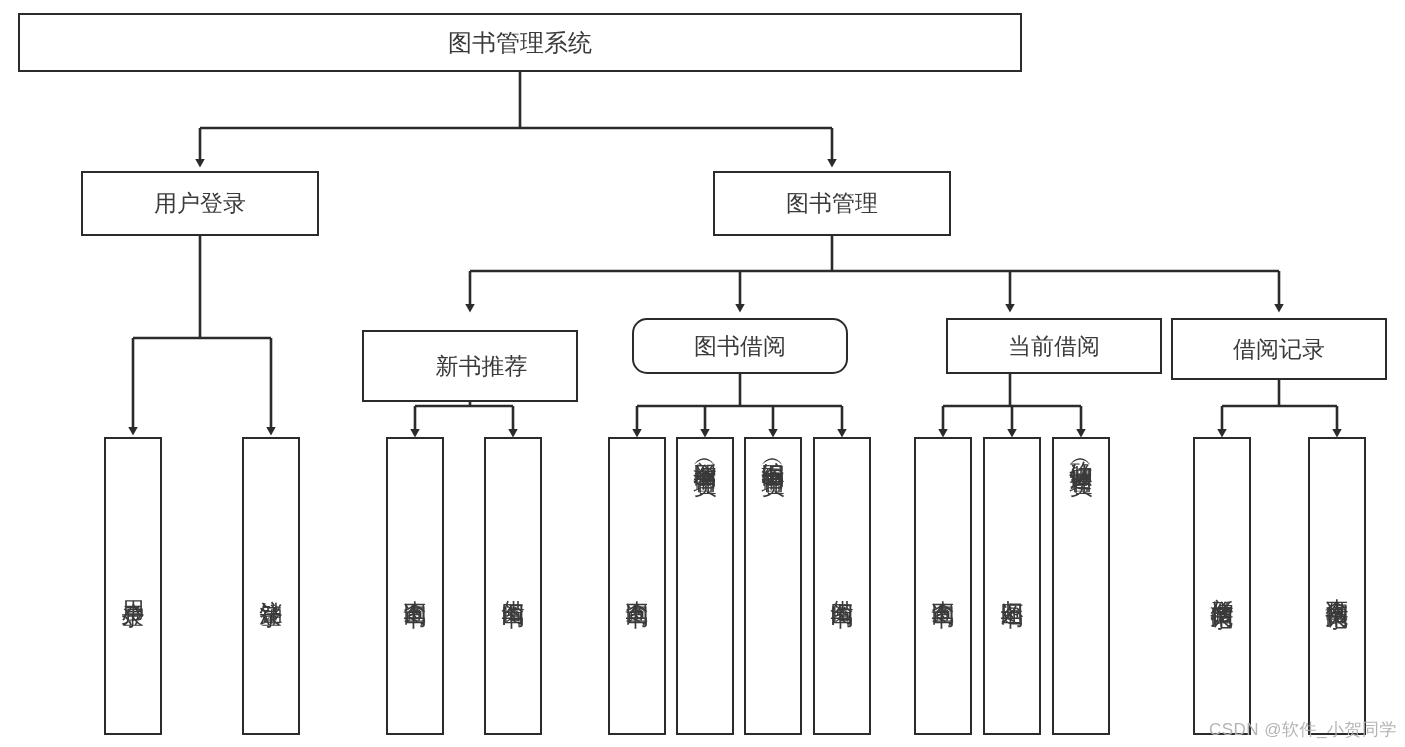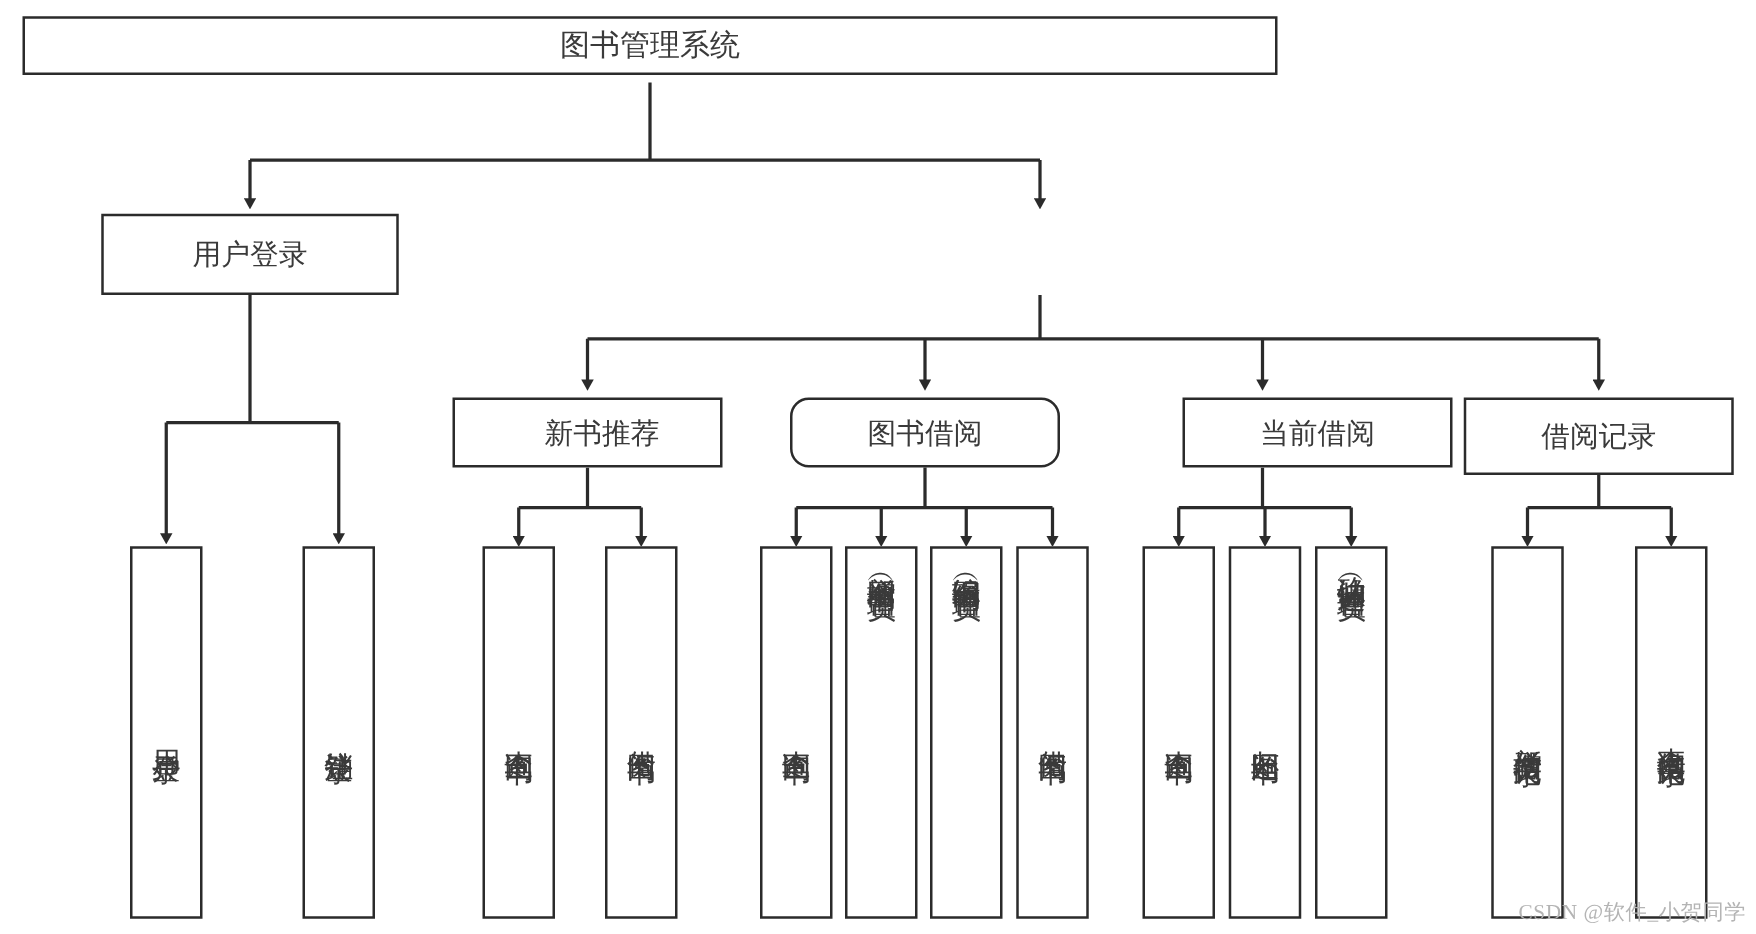--- a/index.html
+++ b/index.html
@@ -66,21 +66,20 @@
   }
   #watermark {
     position: absolute;
     right: 8px;
     bottom: 6px;
     font-size: 17px;
     color: #b4b4b4;
     z-index: 5;
     white-space: nowrap;
     letter-spacing: 0.5px;
-    font-family: Liberation Serif, serif;
   }
 </style>
 </head>
 <body>
 
 <div id="diagram-root">
 
   <svg id="edges-layer" viewBox="0 0 1405 747" width="1405" height="747">
     <defs>
       <marker id="arrow" markerWidth="9" markerHeight="10" refX="1.5" refY="5" orient="auto" markerUnits="userSpaceOnUse">
@@ -124,29 +123,32 @@
       <path d="M1012,406 L1012,430" marker-end="url(#arrow)"></path>
       <path d="M1081,406 L1081,430" marker-end="url(#arrow)"></path>
 
       <path d="M1279,374 L1279,406"></path>
       <path d="M1222,406 L1337,406"></path>
       <path d="M1222,406 L1222,430" marker-end="url(#arrow)"></path>
       <path d="M1337,406 L1337,430" marker-end="url(#arrow)"></path>
     </g>
   </svg>
 
-  <div class="node horizontal title-node" style="left:18px; top:13px; width:1004px; height:47px;">
+  <div class="node horizontal title-node" style="left:18px; top:13px; width:1004px; height:59px;">
     <span class="node-label">图书管理系统</span>
   </div>
 
   <div class="node horizontal" style="left:81px; top:171px; width:238px; height:65px;">
     <span class="node-label">用户登录</span>
   </div>
-
-  <div class="node horizontal" style="left:362px; top:318px; width:216px; height:56px;padding-left:23px;">
+  <div class="node horizontal" style="left:713px; top:171px; width:238px; height:65px;">
+    <span class="node-label">图书管理</span>
+  </div>
+
+  <div class="node horizontal" style="left:362px; top:330px; width:216px; height:72px;padding-left:23px;">
     <span class="node-label">新书推荐</span>
   </div>
   <div class="node horizontal" style="left:632px; top:318px; width:216px; height:56px;border-radius:15px;">
     <span class="node-label">图书借阅</span>
   </div>
   <div class="node horizontal" style="left:946px; top:318px; width:216px; height:56px;">
     <span class="node-label">当前借阅</span>
   </div>
   <div class="node horizontal" style="left:1171px; top:318px; width:216px; height:62px;">
     <span class="node-label">借阅记录</span>

